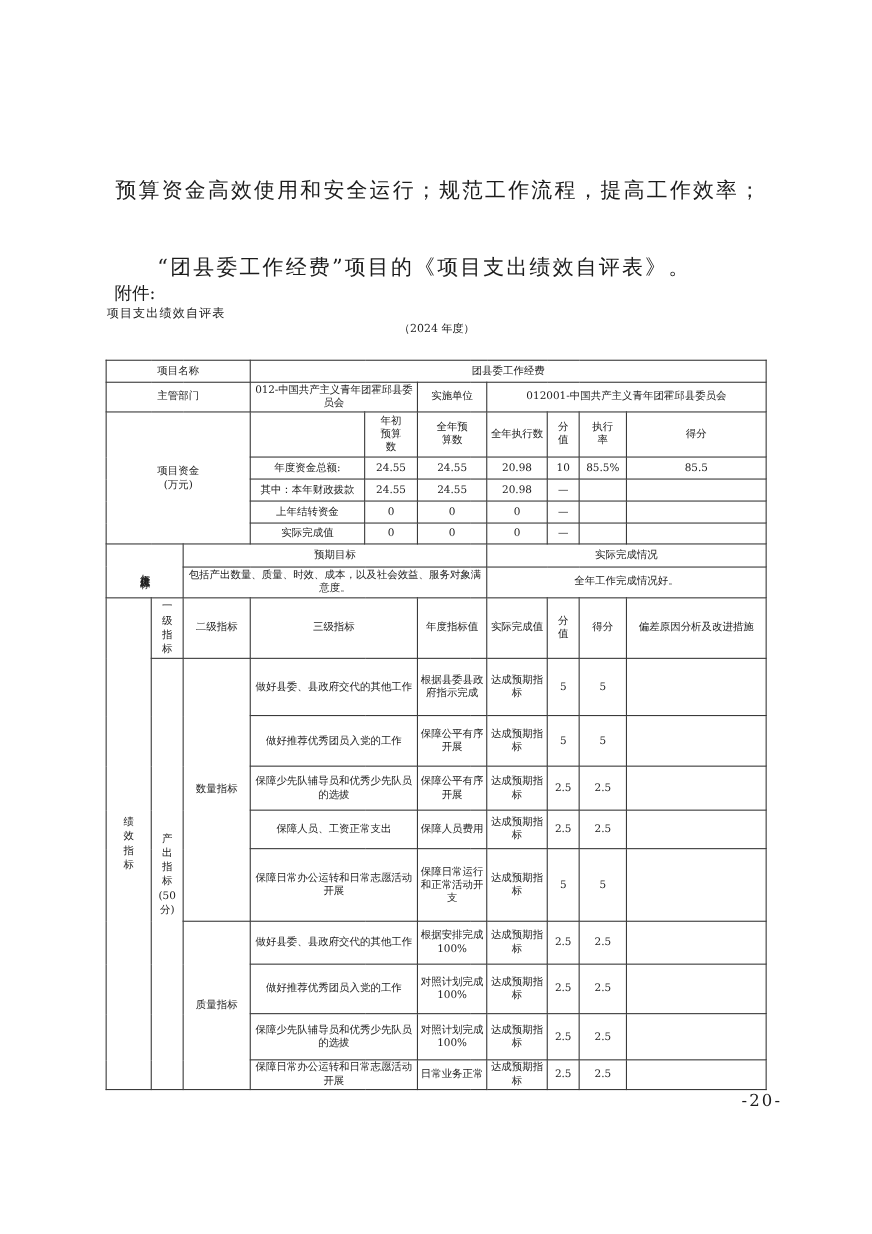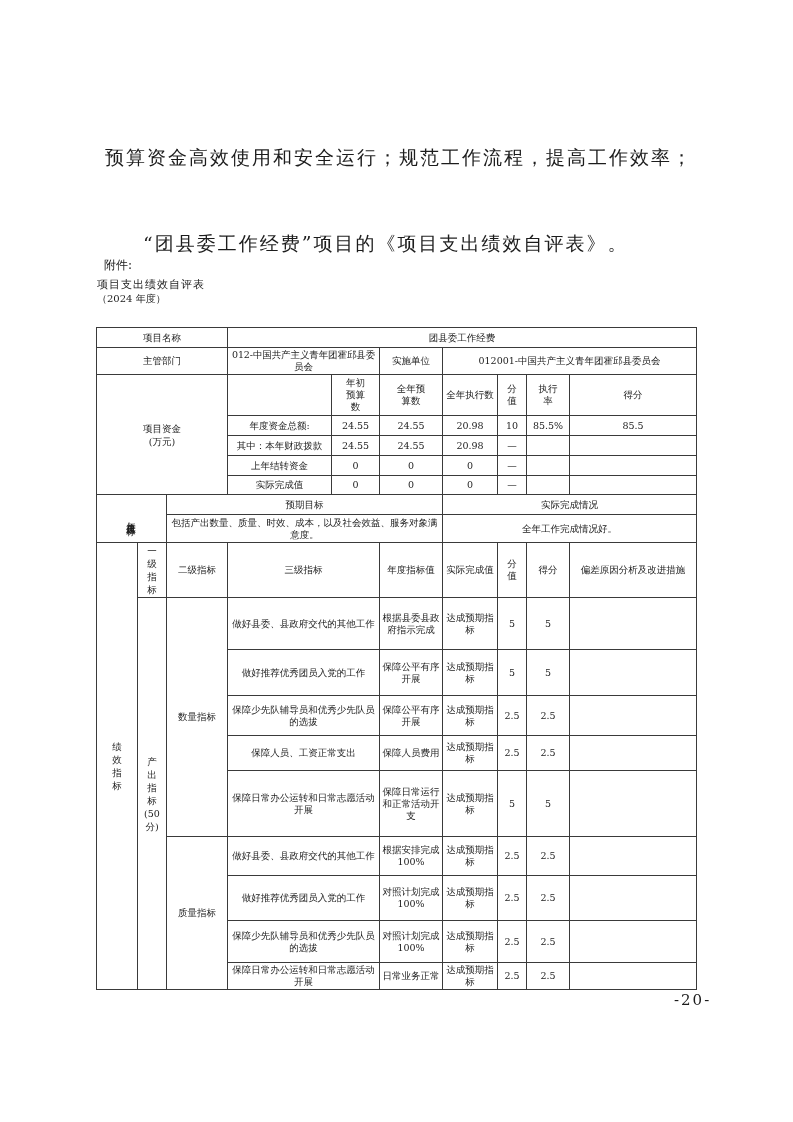--- a/index.html
+++ b/index.html
@@ -2,29 +2,29 @@
 <html><head>
 <meta charset="utf-8">
 <style>
   * { box-sizing: border-box; }
   html,body { margin:0; padding:0; }
   body {
     width:793px; height:1122px; background:#ffffff; position:relative;
     font-family:"DejaVu Serif","Liberation Serif",serif; color:#1c1c1c;
     overflow:hidden;
   }
-  .para { position:absolute; left:105px; top:134px; width:591px;
+  .para { position:absolute; left:105px; top:150px; width:591px;
           font-size:19px; line-height:46px; letter-spacing:2px; }
   .para .pline { white-space:nowrap; }
   .quote-line { position:absolute; left:105px; top:231px; width:640px;
           font-size:19px; line-height:24px; letter-spacing:2px; text-indent:38px; white-space:nowrap; }
-  .attach { position:absolute; left:104px; top:257px; font-size:12px; }
+  .attach { position:absolute; left:104px; top:257px; font-size:16px; }
   .doc-title { position:absolute; left:97px; top:277px; width:600px; 
           font-size:11px; letter-spacing:1px; }
-  .doc-subtitle { position:absolute; left:97px; top:292px; width:600px; text-align:left;
+  .doc-subtitle { position:absolute; left:97px; top:292px; width:600px; text-align:center;
           font-size:10px; }
   table.eval { position:absolute; left:96px; top:327px; width:600px;
           border-collapse:collapse; table-layout:fixed; }
   table.eval td {
           border:1px solid #3a3a3a; font-size:9.5px; line-height:12px;
           text-align:center; vertical-align:middle; padding:1px 2px; overflow:hidden;
   }
   td.l3cell { text-align:left; padding:2px 26px 2px 4px; }
   td.avcell { padding:1px 8px; }
   td.accell { padding:2px 8px; }

